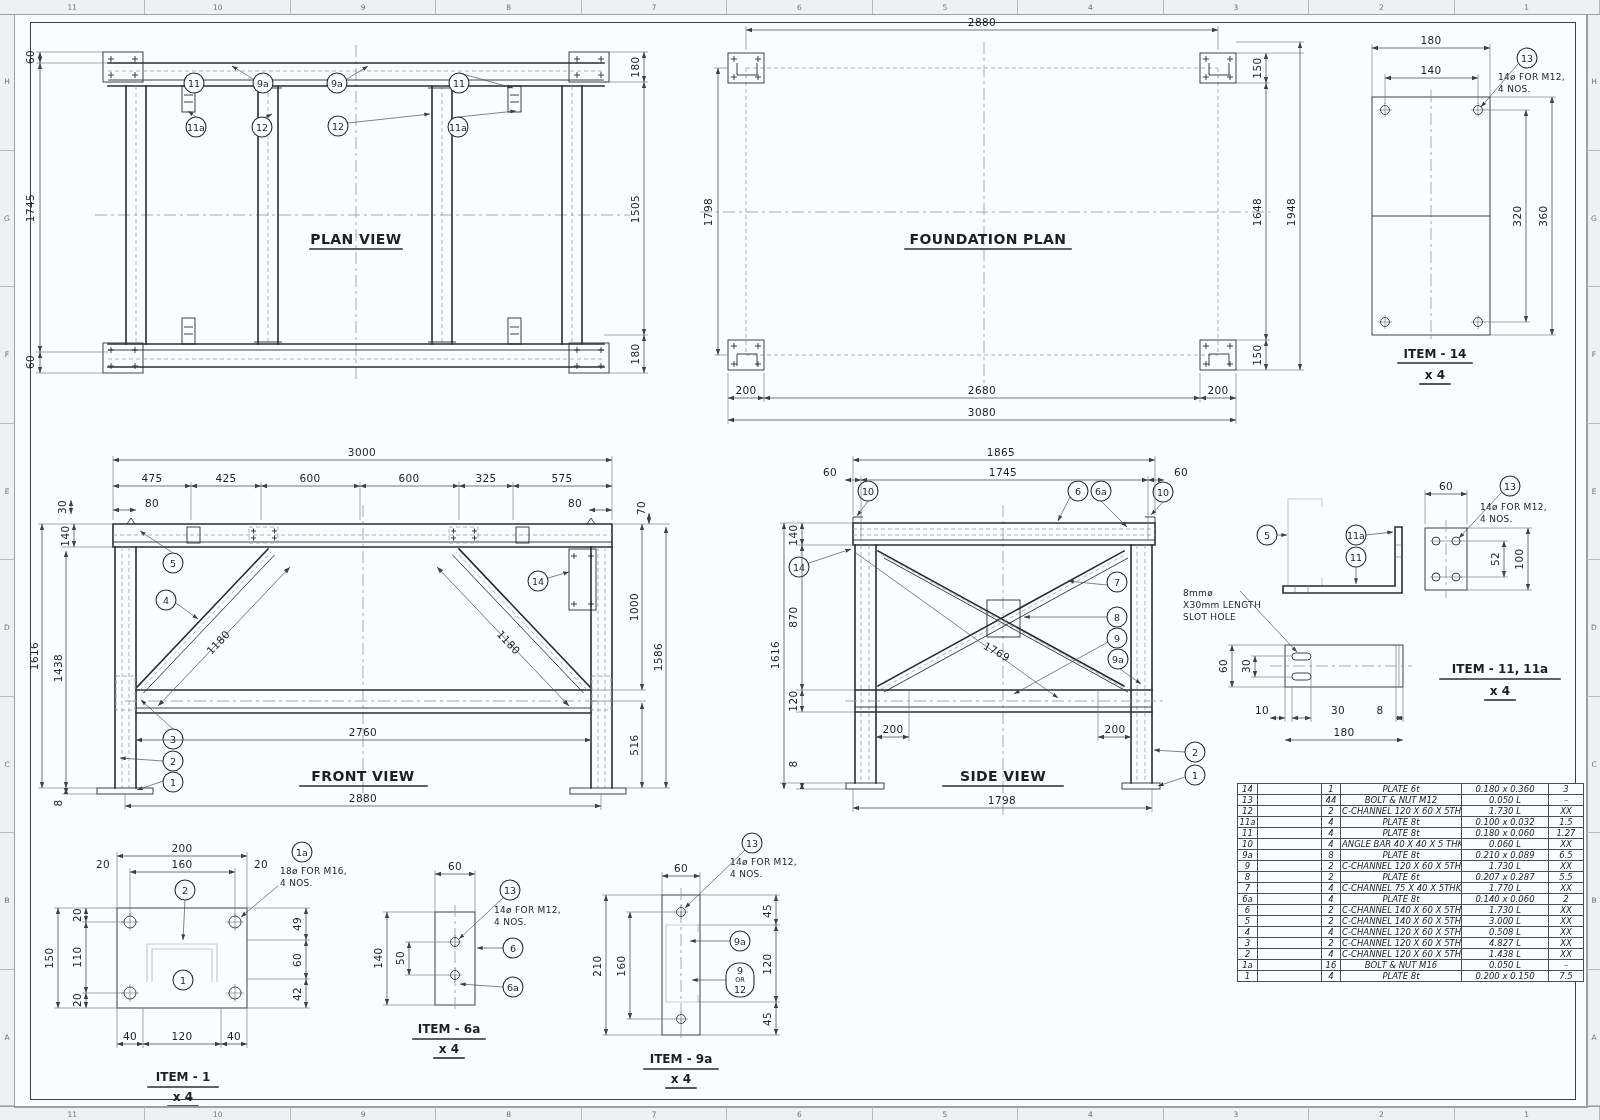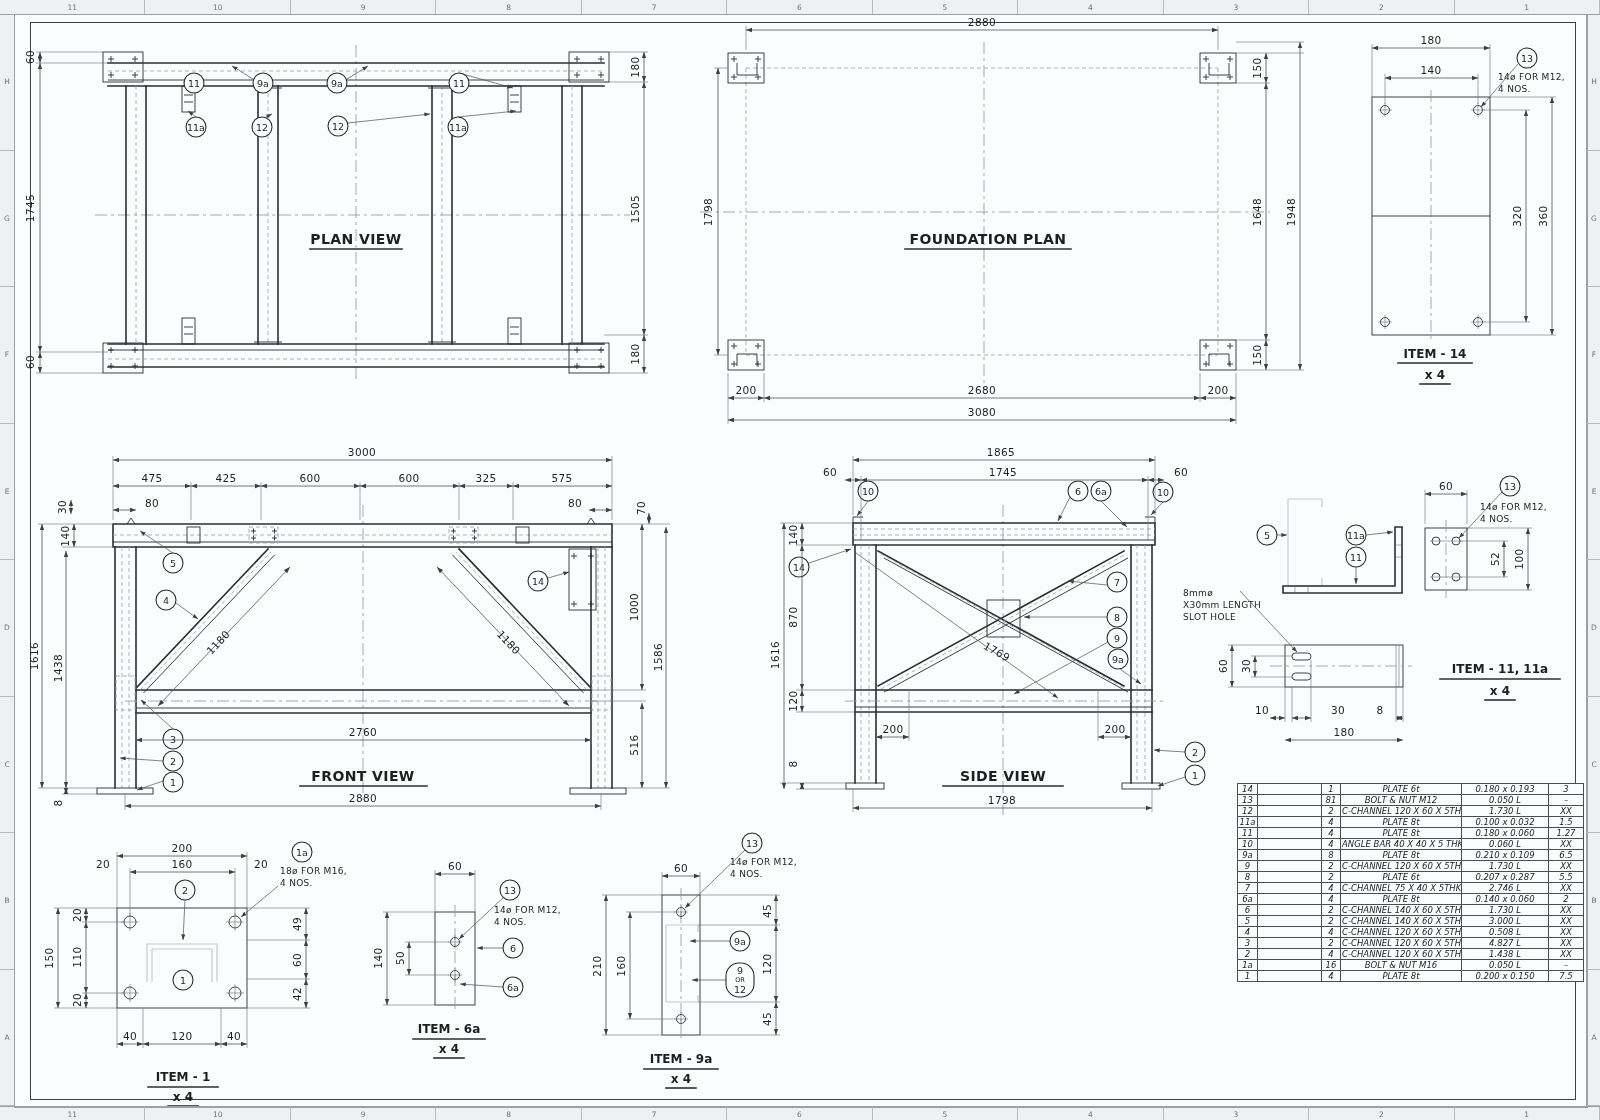--- a/index.html
+++ b/index.html
@@ -617,27 +617,27 @@
         <col>
         <col>
         <col>
       </colgroup>
     <tbody>
         <tr>
         <td>14</td>
         <td></td>
         <td>1</td>
         <td>PLATE 6t</td>
-        <td>0.180 x 0.193</td>
+        <td>0.180 x 0.360</td>
         <td>3</td>
       </tr>
         <tr>
         <td>13</td>
         <td></td>
-        <td>81</td>
+        <td>44</td>
         <td>BOLT &amp; NUT M12</td>
         <td>0.050 L</td>
         <td>–</td>
       </tr>
         <tr>
         <td>12</td>
         <td></td>
         <td>2</td>
         <td>C-CHANNEL 120 X 60 X 5THK</td>
         <td>1.730 L</td>
@@ -665,21 +665,21 @@
         <td>4</td>
         <td>ANGLE BAR 40 X 40 X 5 THK.</td>
         <td>0.060 L</td>
         <td>XX</td>
       </tr>
         <tr>
         <td>9a</td>
         <td></td>
         <td>8</td>
         <td>PLATE 8t</td>
-        <td>0.210 x 0.109</td>
+        <td>0.210 x 0.089</td>
         <td>6.5</td>
       </tr>
         <tr>
         <td>9</td>
         <td></td>
         <td>2</td>
         <td>C-CHANNEL 120 X 60 X 5THK</td>
         <td>1.730 L</td>
         <td>XX</td>
       </tr>
@@ -689,21 +689,21 @@
         <td>2</td>
         <td>PLATE 6t</td>
         <td>0.207 x 0.287</td>
         <td>5.5</td>
       </tr>
         <tr>
         <td>7</td>
         <td></td>
         <td>4</td>
         <td>C-CHANNEL 75 X 40 X 5THK</td>
-        <td>2.746 L</td>
+        <td>1.770 L</td>
         <td>XX</td>
       </tr>
         <tr>
         <td>6a</td>
         <td></td>
         <td>4</td>
         <td>PLATE 8t</td>
         <td>0.140 x 0.060</td>
         <td>2</td>
       </tr>

